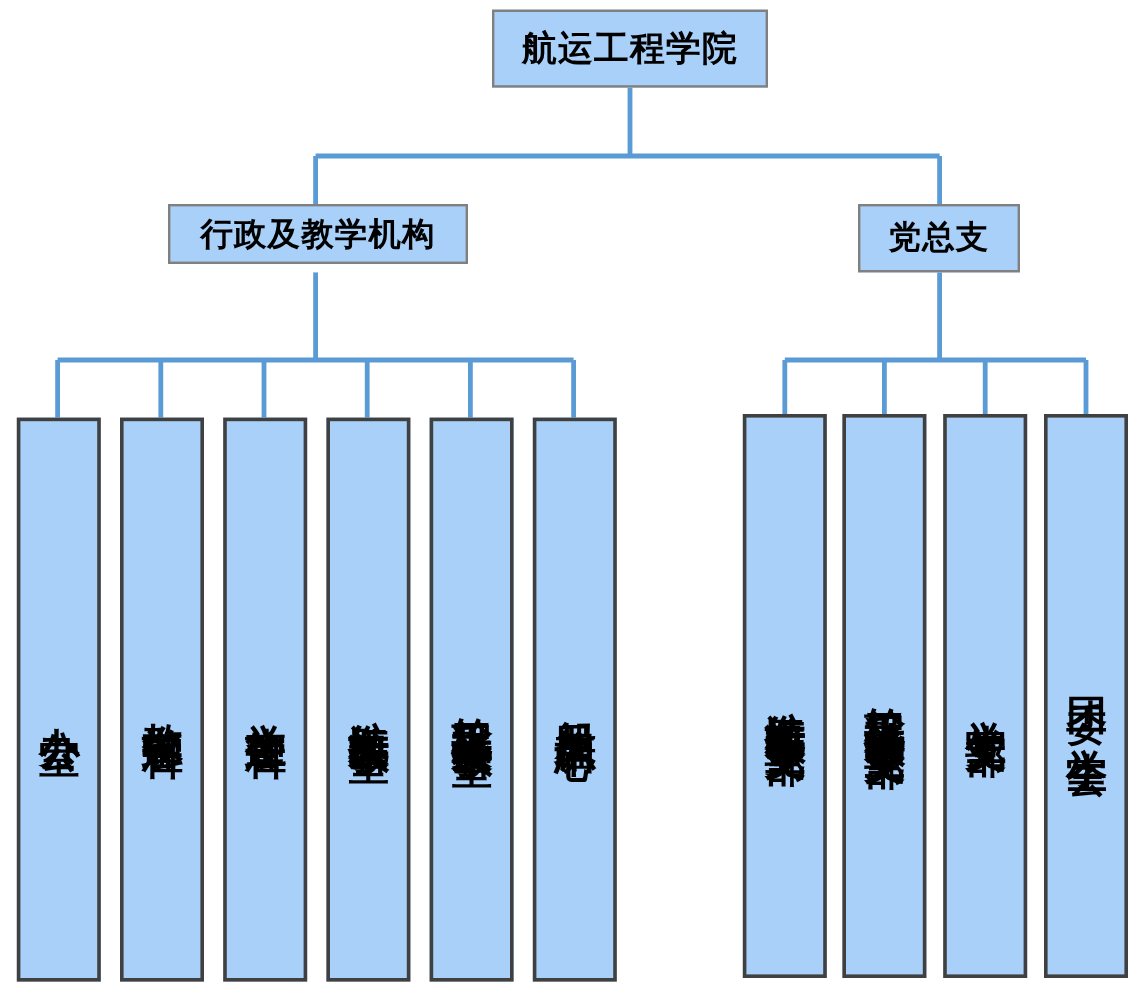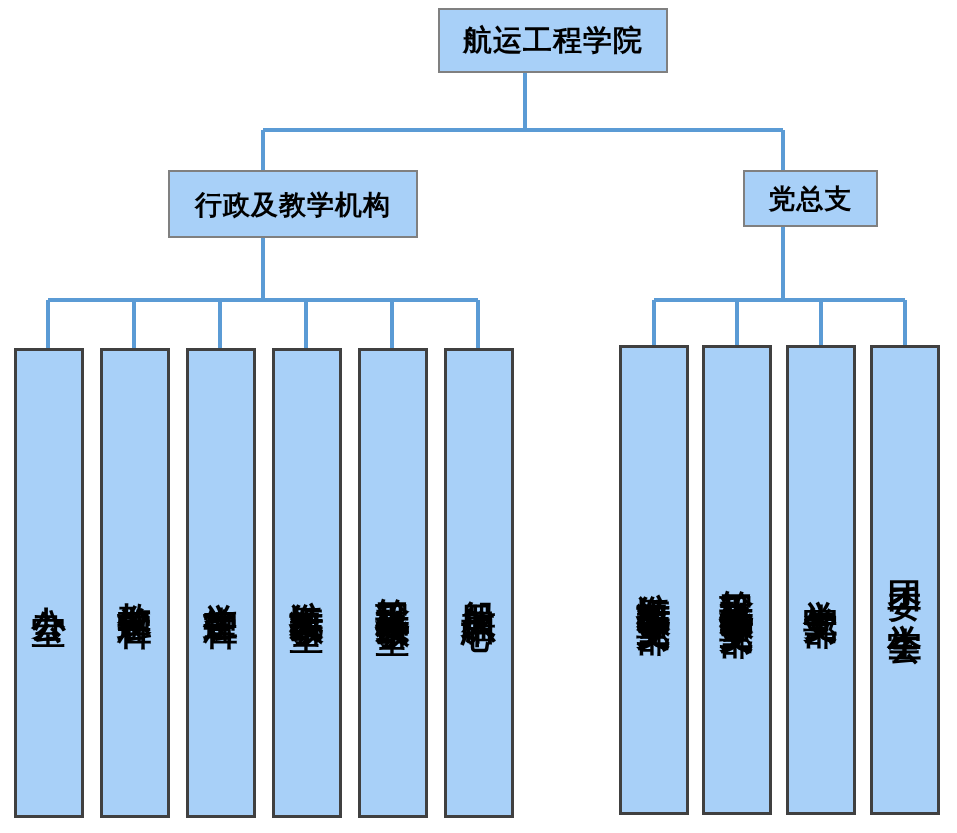--- a/index.html
+++ b/index.html
@@ -33,21 +33,20 @@
     box-sizing: border-box;
     background: #a8d0f8;
     display: flex;
     align-items: center;
     justify-content: center;
     overflow: hidden;
   }
   .node.level-top,
   .node.level-mid {
     border: 2px solid #808080;
-    margin-left: 28px;
   }
   .node.leaf {
     border: 3px solid #404040;
   }
   .node-label {
     color: #000000;
     font-weight: bold;
     line-height: 1.0;
     white-space: pre;
   }
@@ -103,21 +102,21 @@
       <path d="M 737 300 L 737 345"></path>
       <path d="M 821 300 L 821 345"></path>
       <path d="M 905 300 L 905 345"></path>
     </g>
   </svg>
 
   <div class="node level-top" style="left:410px; top:8px; width:230px; height:65px;">
     <span class="node-label">航运工程学院</span>
   </div>
 
-  <div class="node level-mid" style="left:140px; top:170px; width:250px; height:68px;">
+  <div class="node level-mid" style="left:140px; top:170px; width:250px; height:50px;">
     <span class="node-label">行政及教学机构</span>
   </div>
 
   <div class="node level-mid" style="left:715px; top:170px; width:135px; height:57px;text-align:center;">
     <span class="node-label">党总支</span>
   </div>
 
   <div class="node leaf" style="left:14px; top:348px; width:70px; height:470px;">
     <span class="node-label">办公室</span>
   </div>

